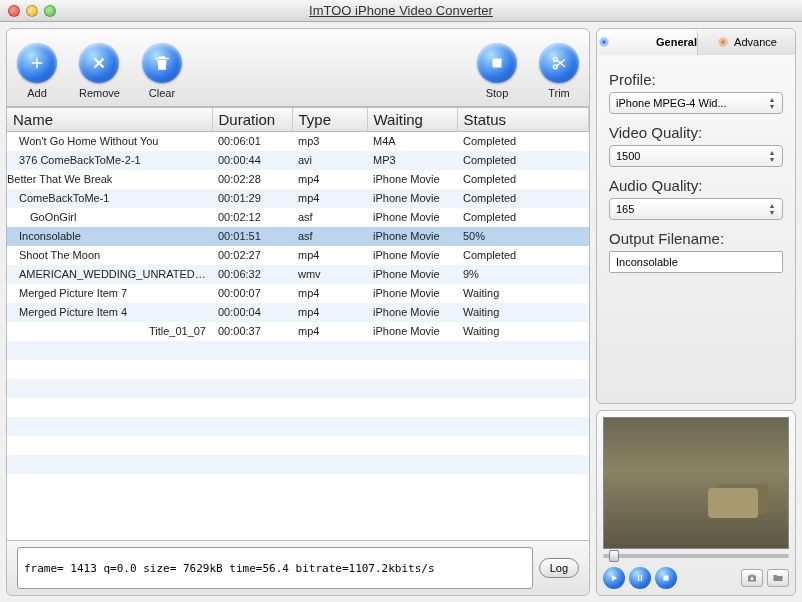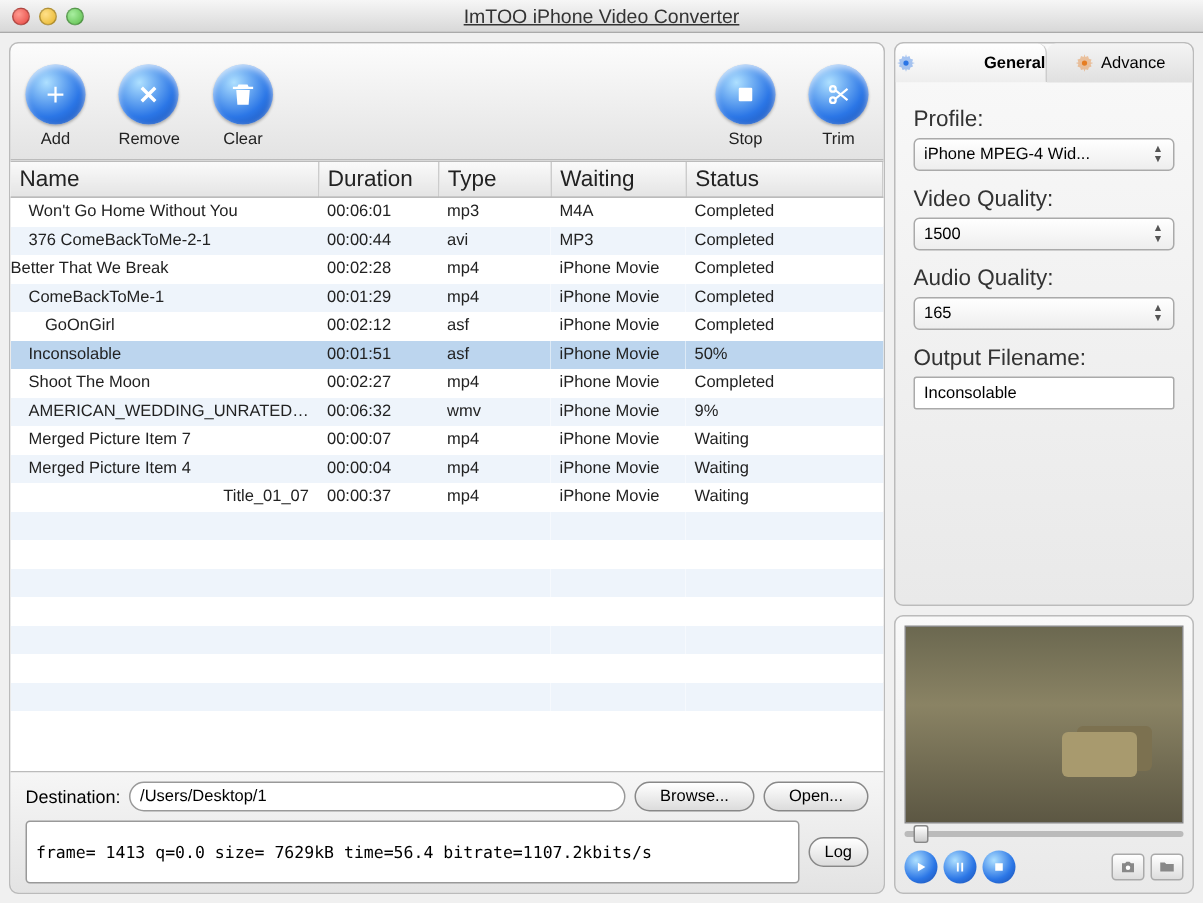--- a/index.html
+++ b/index.html
@@ -271,26 +271,20 @@
               <td></td>
               <td></td>
               <td></td>
               <td></td>
             </tr>
           </tbody>
       </table>
     </div>
 
     <div class="bottom">
-      <div class="destrow">
-        <label>Destination:</label>
-        <input type="text" value="/Users/Desktop/1" style="">
-        <button class="macbtn">Browse...</button>
-        <button class="macbtn">Open...</button>
-      </div>
       <div class="logrow">
         <div class="logtext">frame= 1413 q=0.0 size=    7629kB time=56.4 bitrate=1107.2kbits/s</div>
         <button class="macbtn" style="padding:0 10px">Log</button>
       </div>
     </div>
   </div>
 
   <div class="right">
     <div class="panel" style="flex:1">
       <div class="tabs">

